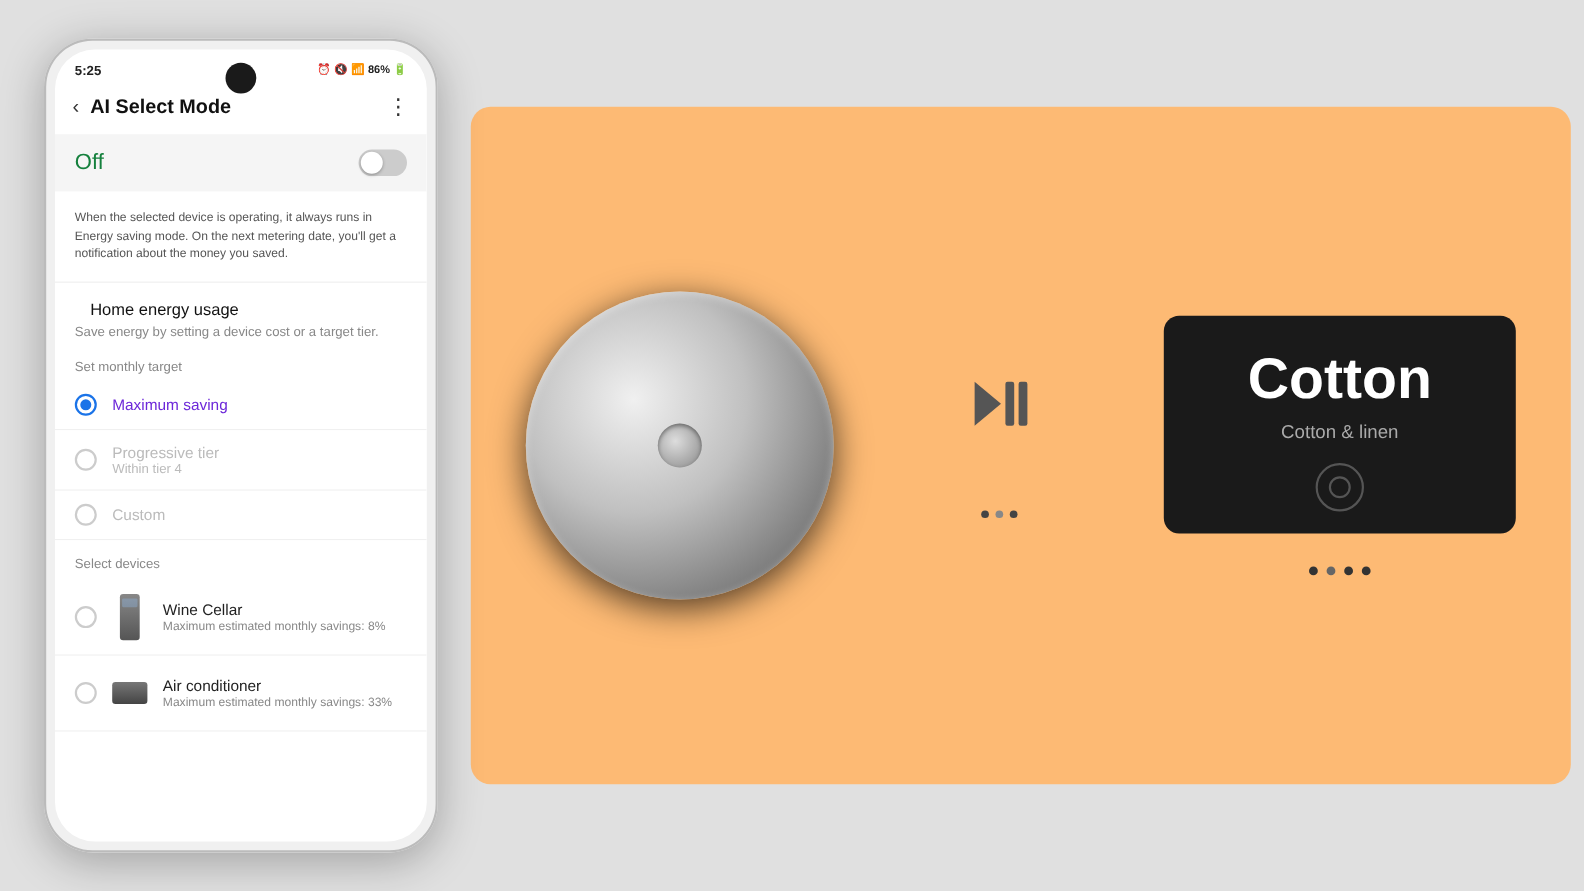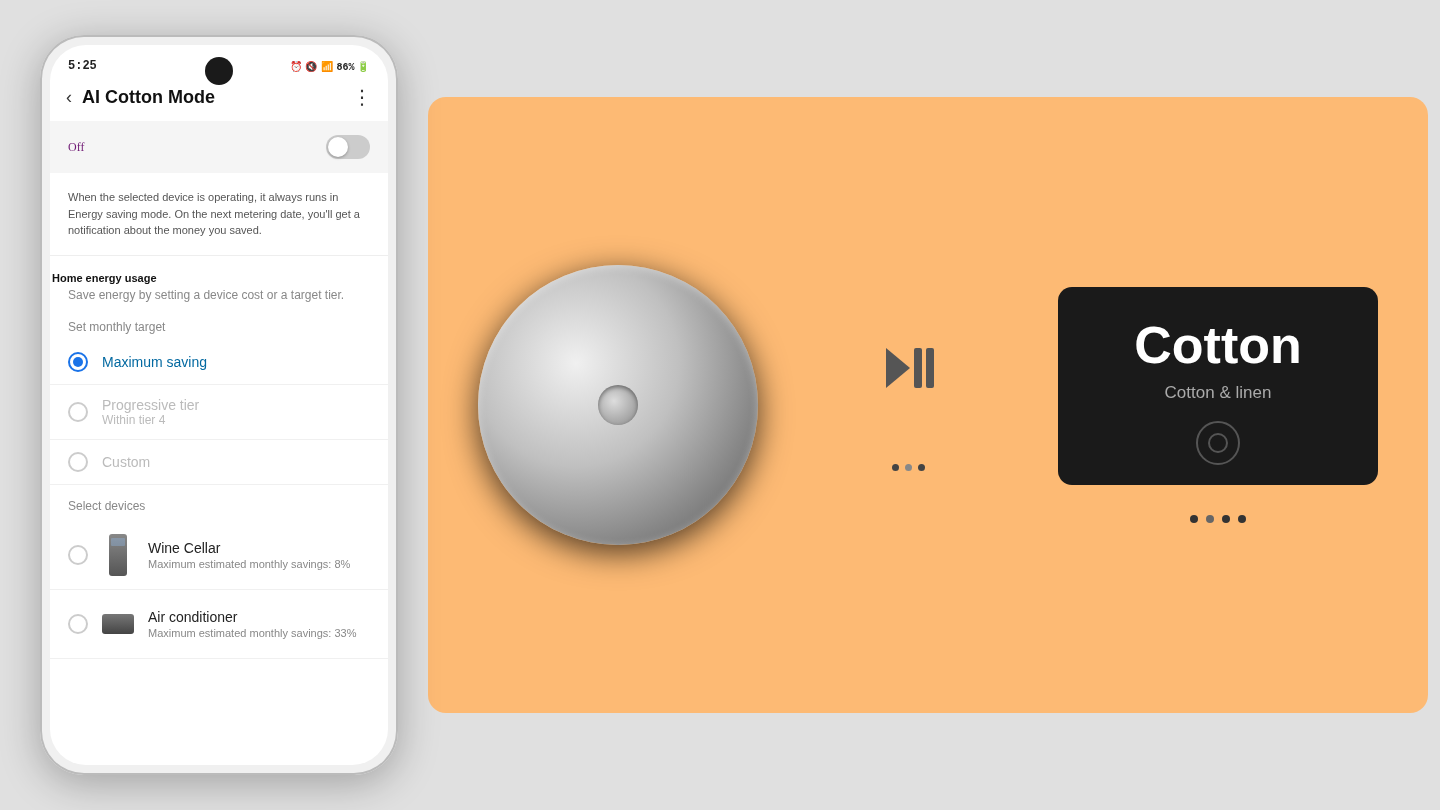--- a/index.html
+++ b/index.html
@@ -58,28 +58,27 @@
       top: 22px;
       left: 50%;
       transform: translateX(-50%);
       z-index: 10;
     }
 
     
     .status-bar {
       display: flex;
       justify-content: space-between;
-      align-items: flex-end;
+      align-items: flex-start;
       padding: 8px 18px 4px 18px;
       height: 28px;
       font-size: 11px;
       font-weight: 600;
       color: #222;
       margin-top: 4px;
-      font-family: Liberation Mono, monospace;
     }
 
     .status-time {
       font-size: 12px;
       font-weight: 700;
     }
 
     .status-icons {
       display: flex;
       align-items: center;
@@ -127,23 +126,22 @@
     .toggle-row {
       display: flex;
       align-items: center;
       justify-content: space-between;
       padding: 14px 18px;
       background: #f5f5f5;
       margin: 4px 0 0 0;
     }
 
     .toggle-label {
-      font-size: 12px;
-      color: #701a75;
-      font-family: Liberation Serif, serif;
+      font-size: 20px;
+      color: #15803d;
     }
 
     .toggle-switch {
       width: 44px;
       height: 24px;
       background: #ccc;
       border-radius: 12px;
       position: relative;
       cursor: pointer;
     }
@@ -164,23 +162,23 @@
     .description-box {
       padding: 16px 18px;
       font-size: 11px;
       color: #555;
       line-height: 1.5;
       border-bottom: 1px solid #eee;
     }
 
     
     .section-title {
-      padding: 16px 18px 4px 2px;
-      font-size: 11px;
-      font-weight: 700;
+      padding: 16px 18px 4px 32px;
+      font-size: 15px;
+      font-weight: 400;
       color: #111;
     }
 
     .section-subtitle {
       padding: 0 18px 10px 18px;
       font-size: 12px;
       color: #888;
     }
 
     .sub-label {
@@ -217,21 +215,21 @@
     .radio-circle.selected::after {
       content: '';
       width: 10px;
       height: 10px;
       background: #1a73e8;
       border-radius: 50%;
     }
 
     .radio-text {
       font-size: 14px;
-      color: #0369a1;
+      color: #6d28d9;
     }
 
     .radio-text.disabled {
       color: #bbb;
     }
 
     .radio-sub {
       font-size: 12px;
       color: #bbb;
     }
@@ -471,21 +469,21 @@
           <span>⏰</span>
           <span>🔇</span>
           <span>📶</span>
           <span>86%</span>
           <span>🔋</span>
         </div>
       </div>
 
       <div class="app-bar">
         <span class="back-btn">‹</span>
-        <span class="app-title">AI Cotton Mode</span>
+        <span class="app-title">AI Select Mode</span>
         <span class="more-btn">⋮</span>
       </div>
 
       <div class="screen-content">
 
         <div class="toggle-row">
           <span class="toggle-label">Off</span>
           <div class="toggle-switch"></div>
         </div>
 

